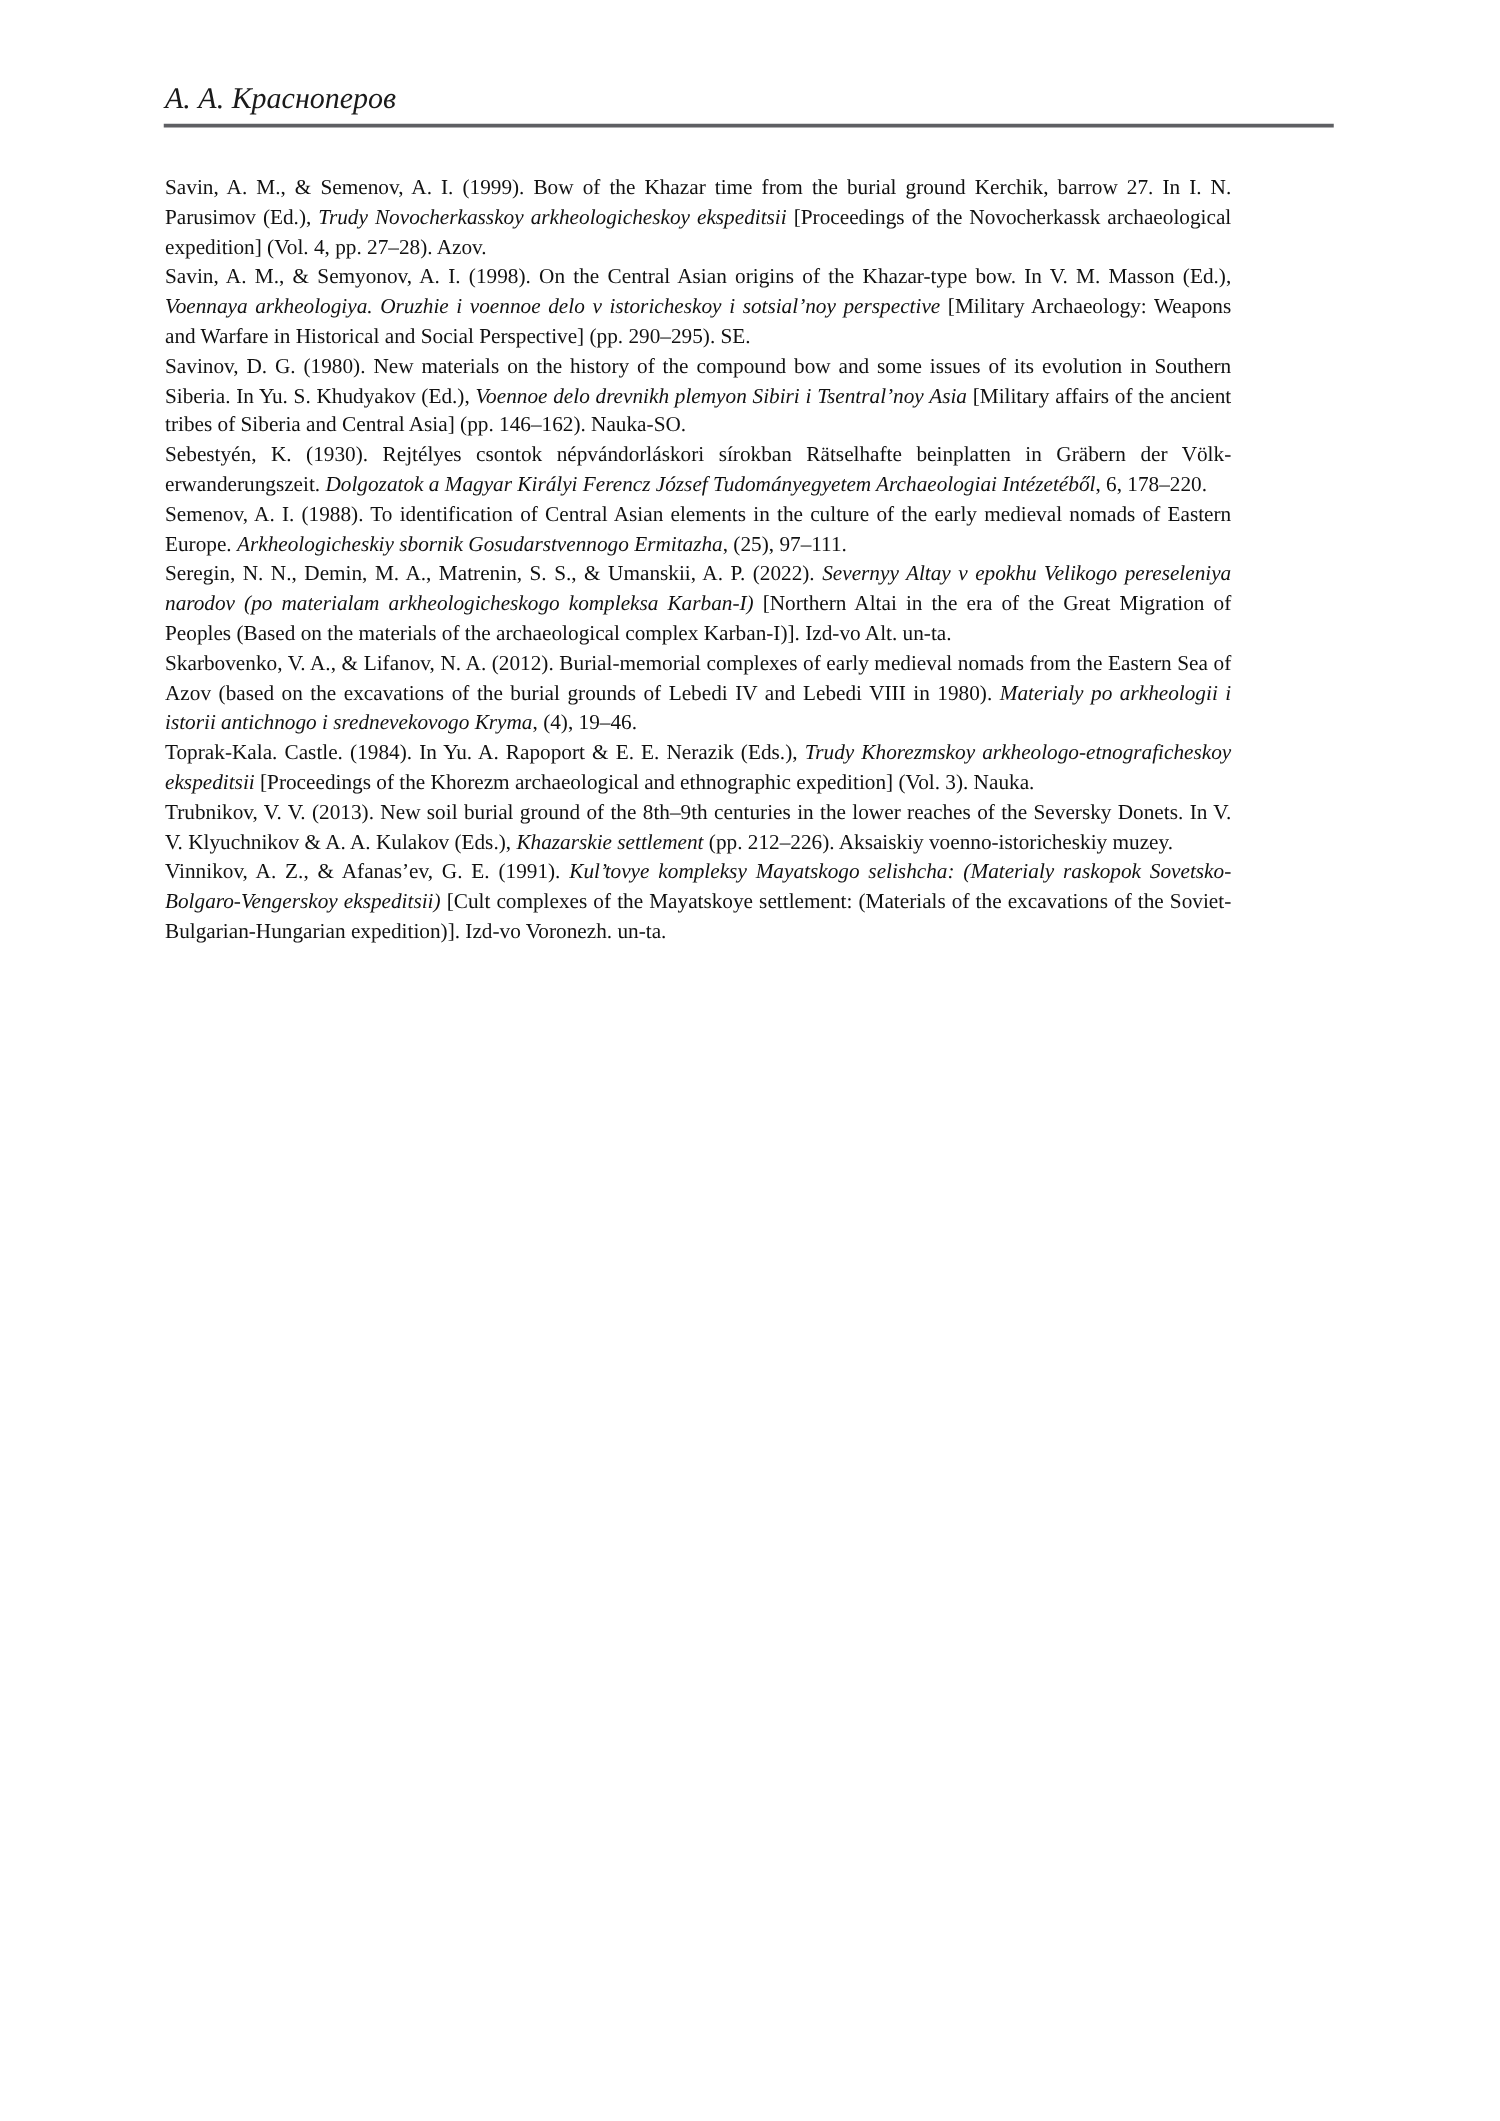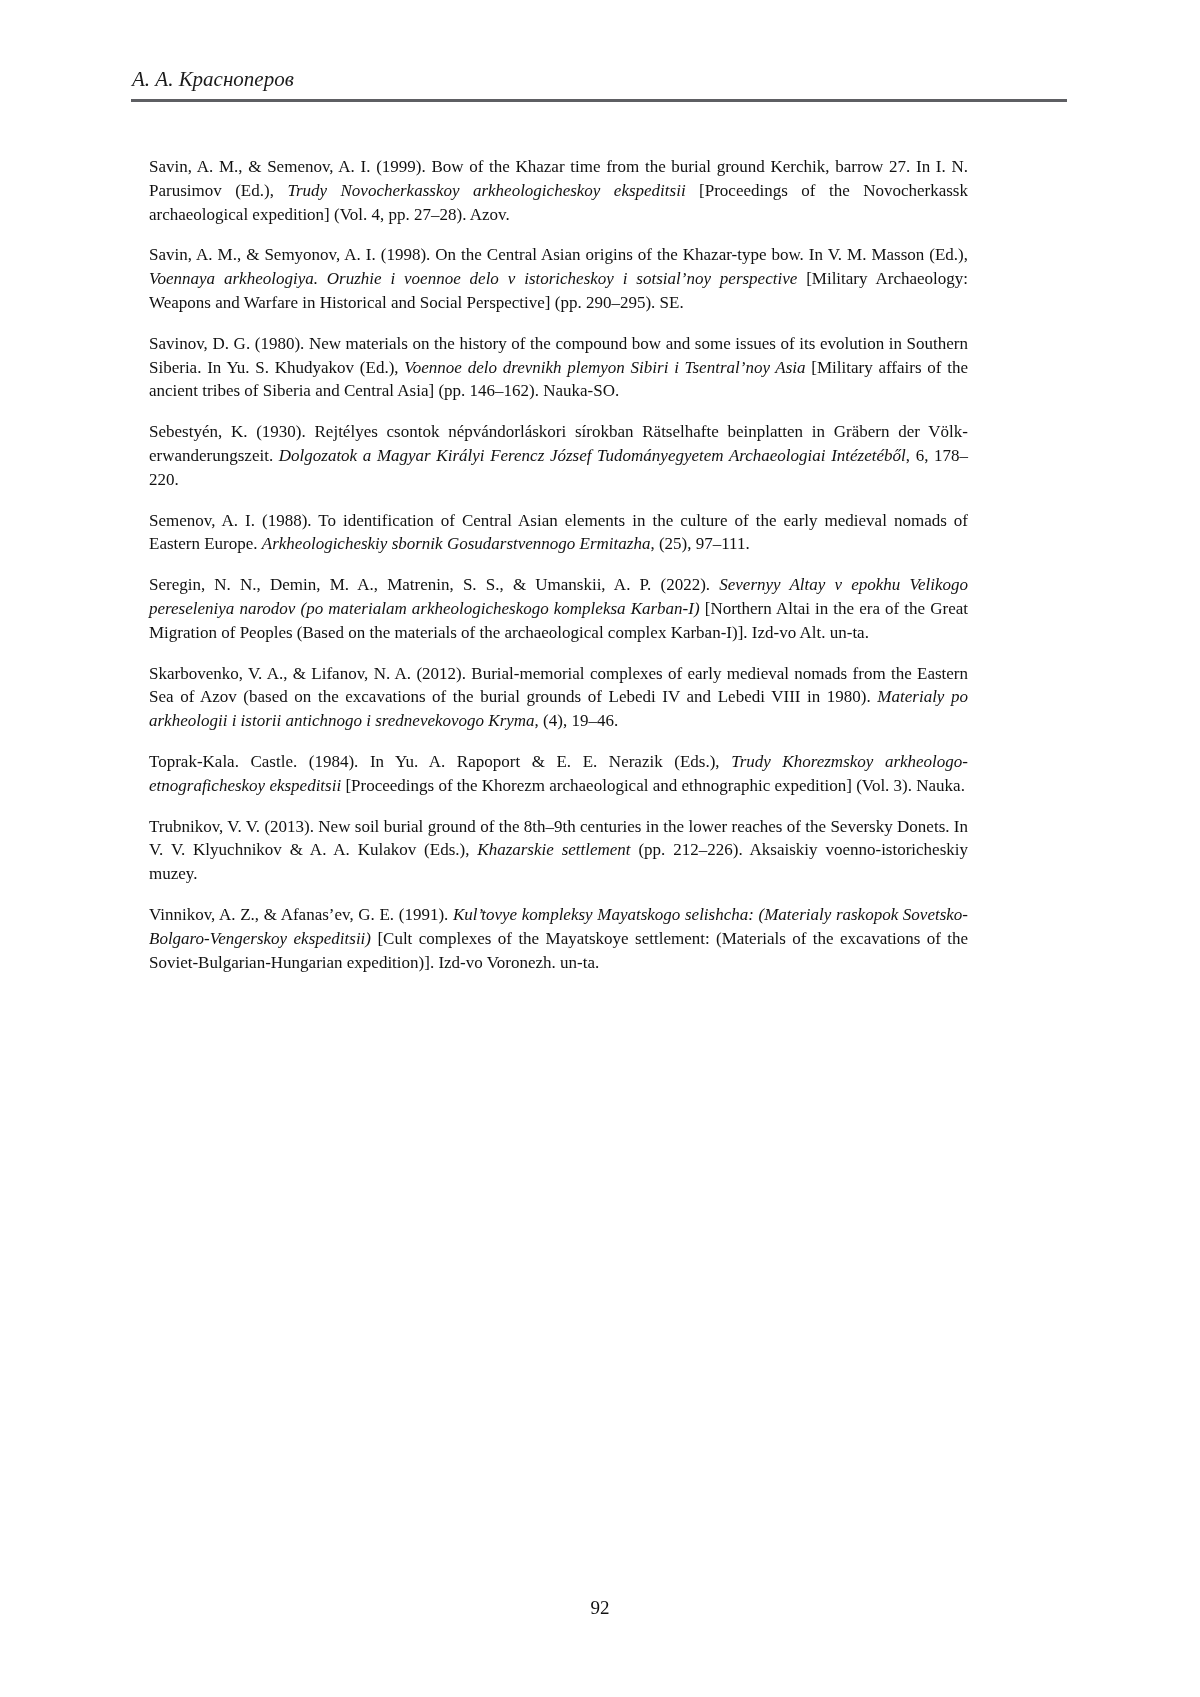--- a/index.html
+++ b/index.html
@@ -11,21 +11,21 @@
     background: #ffffff;
     overflow: hidden;
     font-family: "Liberation Serif", "DejaVu Serif", serif;
     color: #111111;
   }
   .running-head {
     position: absolute;
     left: 132px;
     top: 64px;
     font-style: italic;
-    font-size: 21px;
+    font-size: 24px;
     line-height: 30px;
     color: #1a1a1a;
     white-space: nowrap;
   }
   .header-rule {
     position: absolute;
     left: 131px;
     top: 99px;
     width: 936px;
     height: 3px;
@@ -33,21 +33,21 @@
   }
   .references {
     position: absolute;
     left: 132px;
     top: 138px;
     width: 853px;
     font-size: 17px;
     line-height: 23.8px;
     text-align: justify;
   }
-  .ref { margin: 17px; padding: 0; }
+  .ref { margin: 0; padding: 0; }
   .ref i { font-style: italic; }
   .page-number {
     position: absolute;
     left: 0;
     top: 1597px;
     width: 1200px;
     text-align: center;
     font-size: 19px;
     color: #111111;
   }
@@ -63,14 +63,13 @@
       <p class="ref"><span>Savin, A. M., &amp; Semyonov, A. I. (1998). On the Central Asian origins of the Khazar-type bow. In V. M. Masson (Ed.), </span><i>Voennaya arkheologiya. Oruzhie i voennoe delo v istoricheskoy i sotsial’noy perspective</i><span> [Military Ar­chaeology: Weapons and Warfare in Historical and Social Perspective] (pp. 290–295). SE.</span></p>
       <p class="ref"><span>Savinov, D. G. (1980). New materials on the history of the compound bow and some issues of its evolution in Southern Siberia. In Yu. S. Khudyakov (Ed.), </span><i>Voennoe delo drevnikh plemyon Sibiri i Tsentral’noy Asia</i><span> [Mili­tary affairs of the ancient tribes of Siberia and Central Asia] (pp. 146–162). Nauka-SO.</span></p>
       <p class="ref"><span>Sebestyén, K. (1930). Rejtélyes csontok népvándorláskori sírokban Rätselhafte beinplatten in Gräbern der Völk­erwanderungszeit. </span><i>Dolgozatok a Magyar Királyi Ferencz József Tudományegyetem Archaeologiai Intézetéből</i><span>, 6, 178–220.</span></p>
       <p class="ref"><span>Semenov, A. I. (1988). To identification of Central Asian elements in the culture of the early medieval nomads of Eastern Europe. </span><i>Arkheologicheskiy sbornik Gosudarstvennogo Ermitazha</i><span>, (25), 97–111.</span></p>
       <p class="ref"><span>Seregin, N. N., Demin, M. A., Matrenin, S. S., &amp; Umanskii, A. P. (2022). </span><i>Severnyy Altay v epokhu Velikogo pereseleniya narodov (po materialam arkheologicheskogo kompleksa Karban-I)</i><span> [Northern Altai in the era of the Great Migration of Peoples (Based on the materials of the archaeological complex Karban-I)]. Izd-vo Alt. un-ta.</span></p>
       <p class="ref"><span>Skarbovenko, V. A., &amp; Lifanov, N. A. (2012). Burial-memorial complexes of early medieval nomads from the Eastern Sea of Azov (based on the excavations of the burial grounds of Lebedi IV and Lebedi VIII in 1980). </span><i>Materialy po arkheologii i istorii antichnogo i srednevekovogo Kryma</i><span>, (4), 19–46.</span></p>
       <p class="ref"><span>Toprak-Kala. Castle. (1984). In Yu. A. Rapoport &amp; E. E. Nerazik (Eds.), </span><i>Trudy Khorezmskoy arkheologo-etnograficheskoy ekspeditsii</i><span> [Proceedings of the Khorezm archaeological and ethnographic expedition] (Vol. 3). Nauka.</span></p>
       <p class="ref"><span>Trubnikov, V. V. (2013). New soil burial ground of the 8th–9th centuries in the lower reaches of the Seversky Donets. In V. V. Klyuchnikov &amp; A. A. Kulakov (Eds.), </span><i>Khazarskie settlement</i><span> (pp. 212–226). Aksaiskiy voenno-istoricheskiy muzey.</span></p>
       <p class="ref"><span>Vinnikov, A. Z., &amp; Afanas’ev, G. E. (1991). </span><i>Kul’tovye kompleksy Mayatskogo selishcha: (Materialy raskopok Sovetsko-Bolgaro-Vengerskoy ekspeditsii)</i><span> [Cult complexes of the Mayatskoye settlement: (Materials of the ex­cavations of the Soviet-Bulgarian-Hungarian expedition)]. Izd-vo Voronezh. un-ta.</span></p>
     </div>
-  <div class="page-number">92</div>
 </div>
 
 </body></html>

